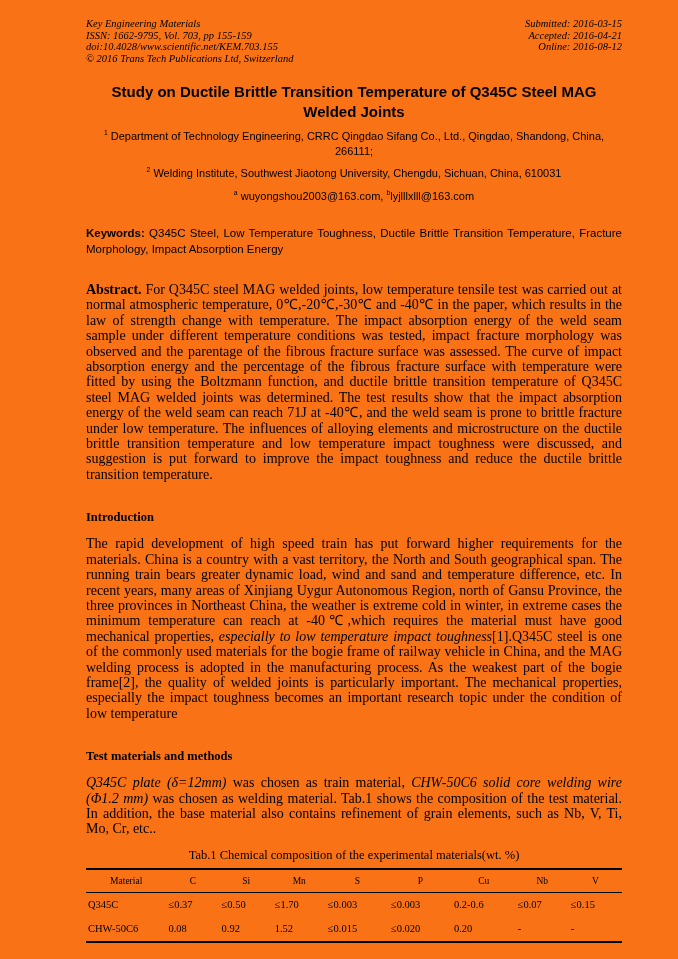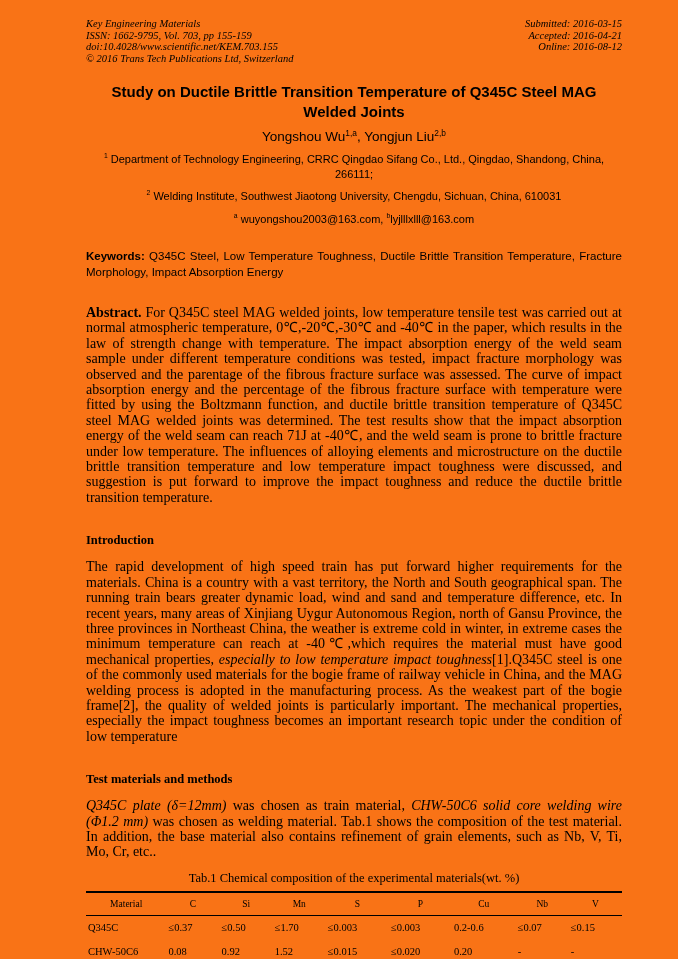--- a/index.html
+++ b/index.html
@@ -126,21 +126,20 @@
       <div>Accepted: 2016-04-21</div>
       <div>Online: 2016-08-12</div>
     </div>
   </div>
 
   <div class="paper-title">
     <div>Study on Ductile Brittle Transition Temperature of Q345C Steel MAG</div>
     <div>Welded Joints</div>
   </div>
 
-  <div class="authors"><span>Yongshou Wu</span><sup>1,a</sup><span>, </span><span>Yongjun Liu</span><sup>2,b</sup></div>
 
   <div class="affil"><sup>1</sup><span> Department of Technology Engineering, CRRC Qingdao Sifang Co., Ltd., Qingdao, Shandong, China, 266111;</span></div>
 
   <div class="affil affil2"><sup>2</sup><span> Welding Institute, Southwest Jiaotong University, Chengdu, Sichuan, China, 610031</span></div>
 
   <div class="emails"><sup>a</sup><span> wuyongshou2003@163.com, </span><sup>b</sup><span>lyjlllxlll@163.com</span></div>
 
   <div class="keywords"><span class="label">Keywords:</span><span> Q345C Steel, Low Temperature Toughness, Ductile Brittle Transition Temperature, Fracture Morphology, Impact Absorption Energy</span></div>
 
   <div class="body-text abstract"><span class="label">Abstract.</span><span> For Q345C steel MAG welded joints, low temperature tensile test was carried out at normal atmospheric temperature, 0℃,-20℃,-30℃ and -40℃ in the paper, which results in the law of strength change with temperature. The impact absorption energy of the weld seam sample under different temperature conditions was tested, impact fracture morphology was observed and the parentage of the fibrous fracture surface was assessed. The curve of impact absorption energy and the percentage of the fibrous fracture surface with temperature were fitted by using the Boltzmann function, and ductile brittle transition temperature of Q345C steel MAG welded joints was determined. The test results show that the impact absorption energy of the weld seam can reach 71J at -40℃, and the weld seam is prone to brittle fracture under low temperature. The influences of alloying elements and microstructure on the ductile brittle transition temperature and low temperature impact toughness were discussed, and suggestion is put forward to improve the impact toughness and reduce the ductile brittle transition temperature.</span></div>

